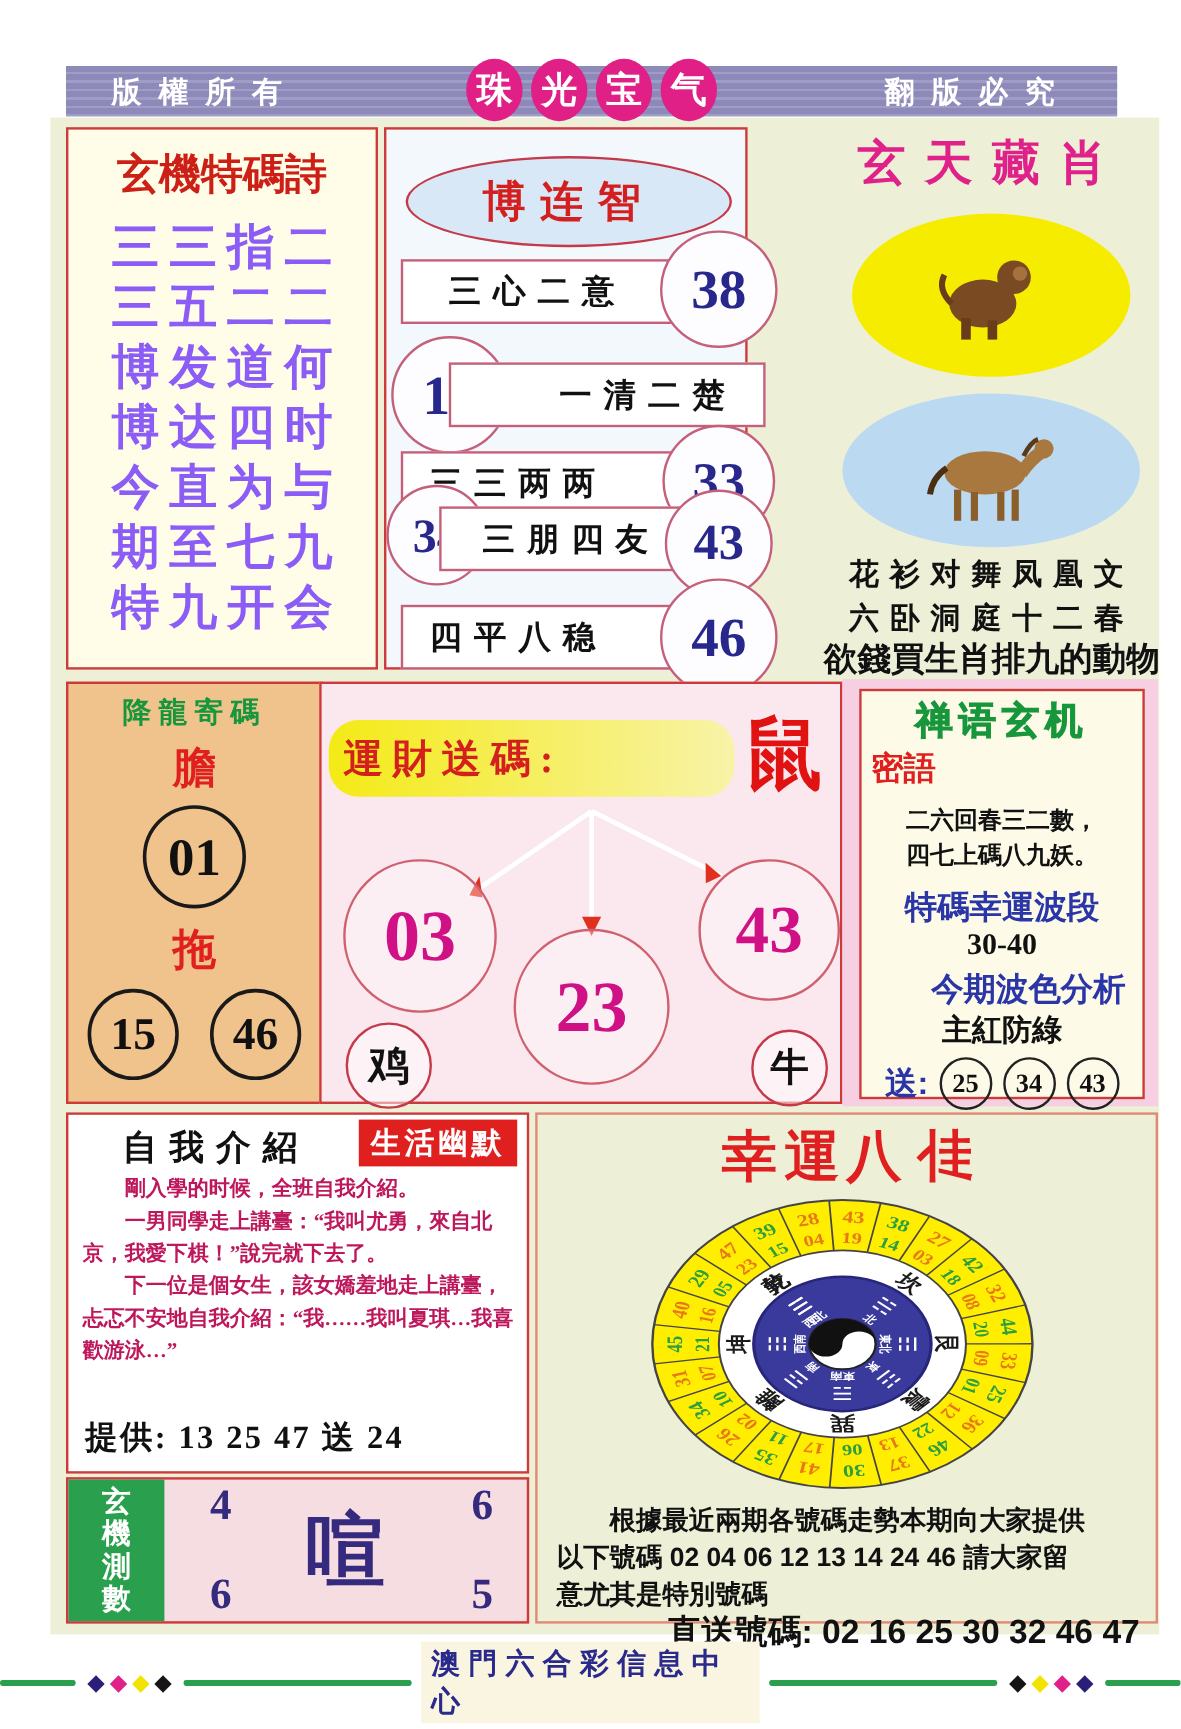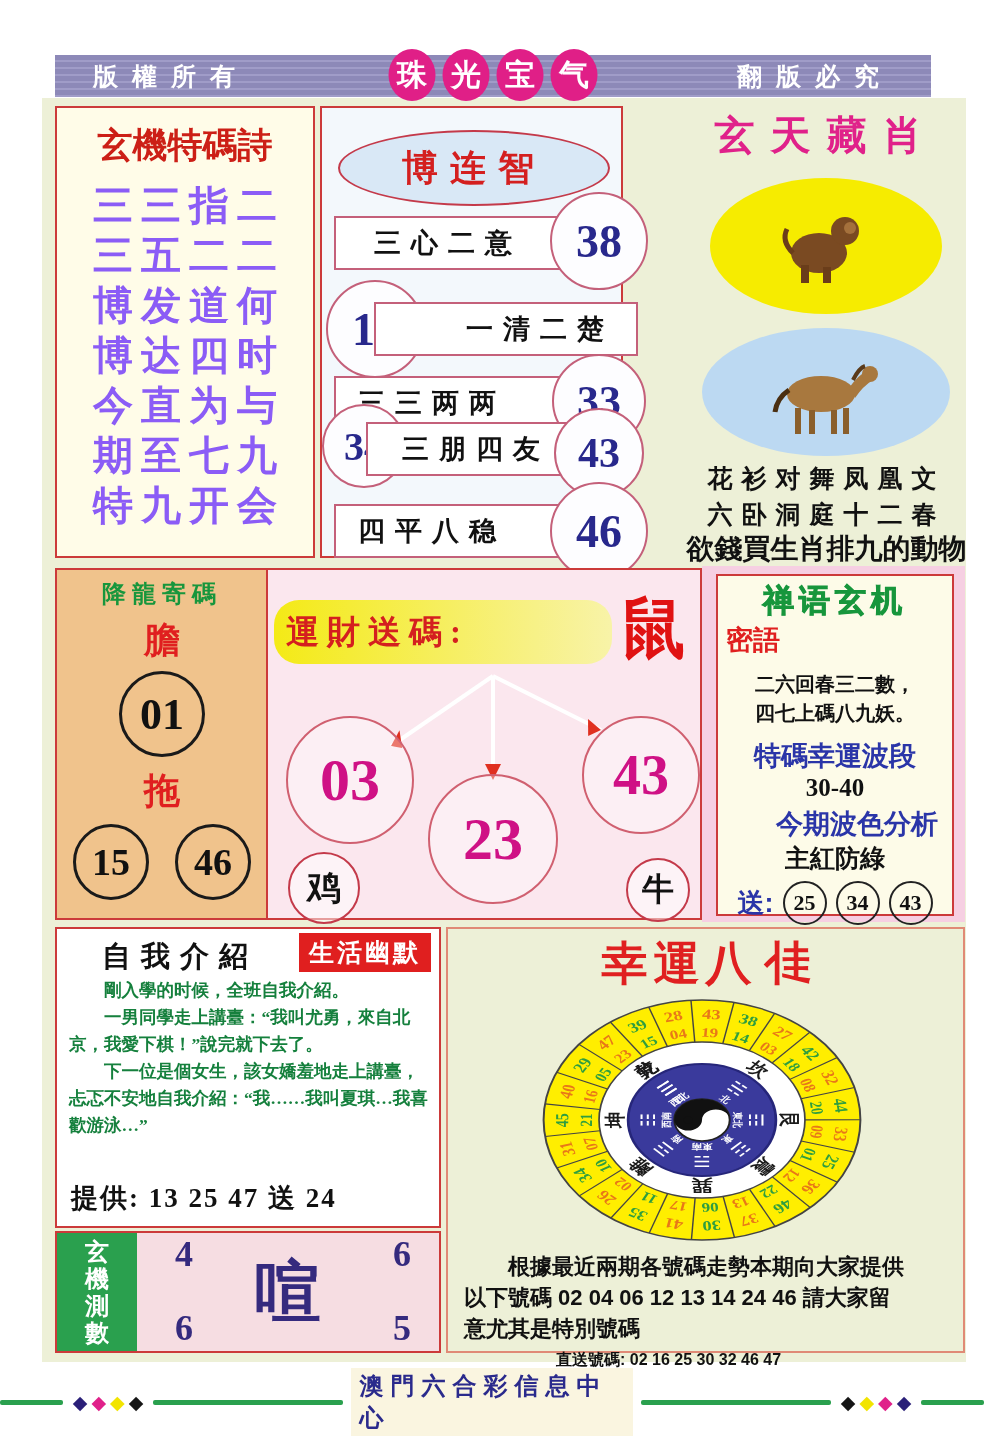--- a/index.html
+++ b/index.html
@@ -85,21 +85,21 @@
   .zen .send{display:flex;align-items:center;justify-content:center;gap:9px;margin-top:6px;}
   .zcirc{width:40px;height:40px;border:2px solid #222;border-radius:50%;display:flex;align-items:center;
     justify-content:center;font-size:22px;font-weight:bold;color:#111;font-family:"Liberation Serif",serif;}
 
   
   .joke{left:55px;top:927px;width:386px;height:301px;background:#ffffff;}
   .joke-title{position:absolute;left:45px;top:8px;font-size:29px;font-weight:bold;color:#111;
     letter-spacing:10px;}
   .badge{position:absolute;right:8px;top:4px;background:#e01f1f;color:#fff;font-size:25px;
     font-weight:bold;padding:3px 10px;letter-spacing:3px;}
-  .joke-body{position:absolute;left:12px;top:48px;width:360px;color:#15803d;font-size:17.5px;
+  .joke-body{position:absolute;left:12px;top:48px;width:360px;color:#be185d;font-size:17.5px;
     font-weight:bold;line-height:27px;font-family:"Liberation Serif",serif;}
   .joke-body p{margin:0;text-indent:2em;}
   .provide{position:absolute;left:14px;bottom:10px;font-size:27px;font-weight:bold;color:#111;
     font-family:"Liberation Serif",serif;letter-spacing:2px;}
 
   
   .bagua{left:446px;top:927px;width:519px;height:426px;border:2px solid #e08a76;box-sizing:border-box;}
   .bagua-title{text-align:center;color:#e02020;font-size:46px;font-weight:bold;letter-spacing:6px;
     margin-top:4px;}
   .flip{display:inline-block;transform:scaleX(-1);}
@@ -376,21 +376,21 @@
             <path d="M0,-21 A21,21 0 0 1 0,21 A10.5,10.5 0 0 0 0,0 A10.5,10.5 0 0 1 0,-21 Z" fill="#111111"></path>
             <circle cx="0" cy="10.5" r="3.5" fill="#ffffff"></circle>
             <circle cx="0" cy="-10.5" r="3.5" fill="#111111"></circle>
           </g>
         </g>
       </svg>
     <div class="bagua-notes">
       <div class="ind">根據最近兩期各號碼走勢本期向大家提供</div>
       <div>以下號碼 02 04 06 12 13 14 24 46 請大家留</div>
       <div>意尤其是特別號碼</div>
-      <div class="direct" style="font-size:16px;">直送號碼: 02 16 25 30 32 46 47</div>
+      <div class="direct" style="font-size:28px;">直送號碼: 02 16 25 30 32 46 47</div>
     </div>
   </div>
 
   <div class="abs rbox mystic">
     <div class="mside">
       <div>玄</div>
       <div>機</div>
       <div>測</div>
       <div>數</div>
     </div>

